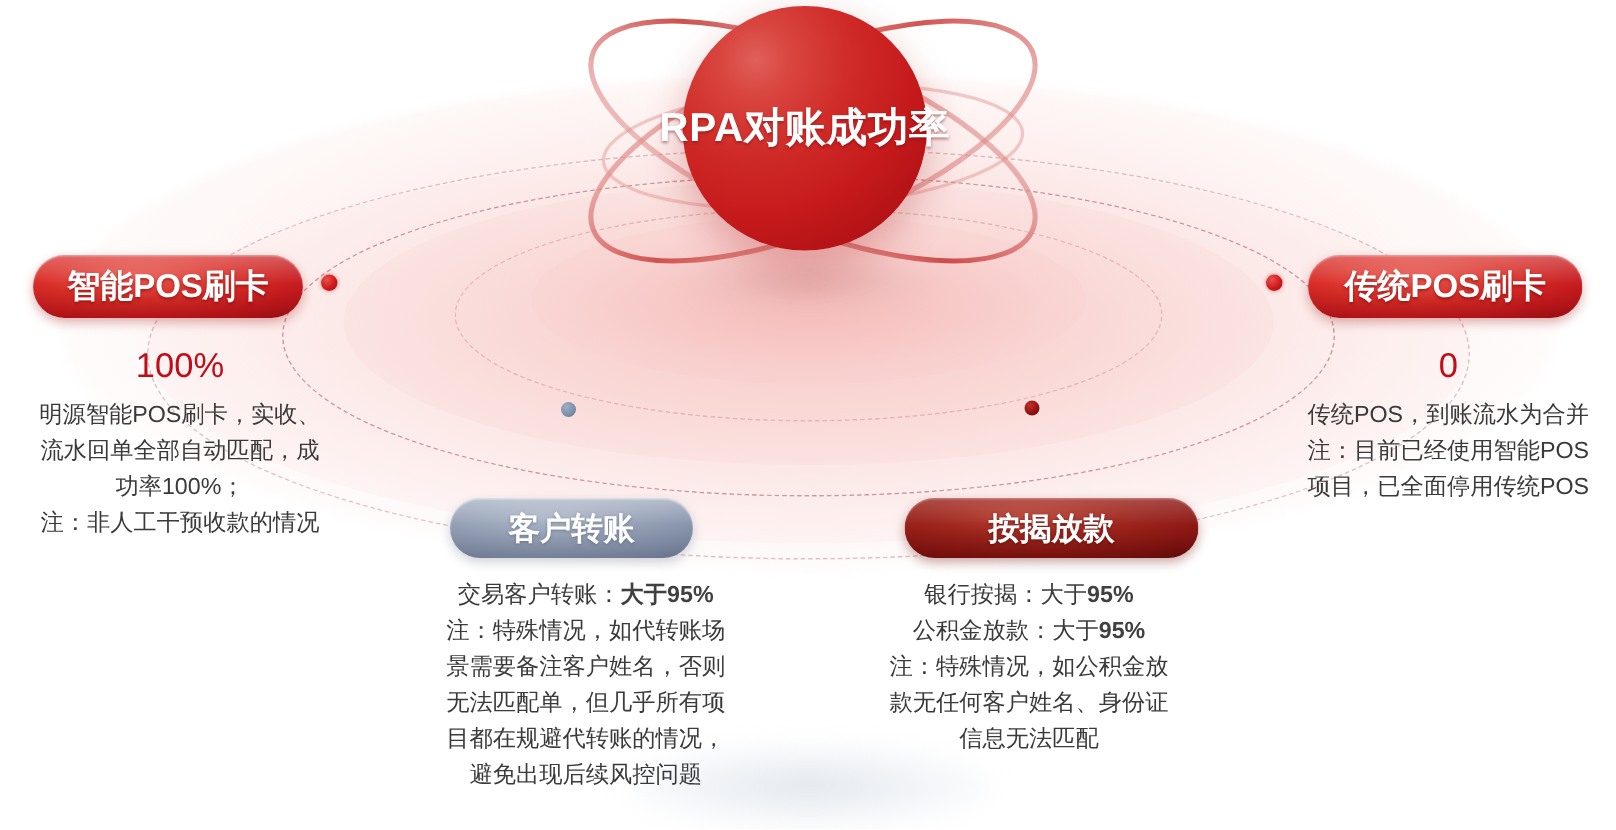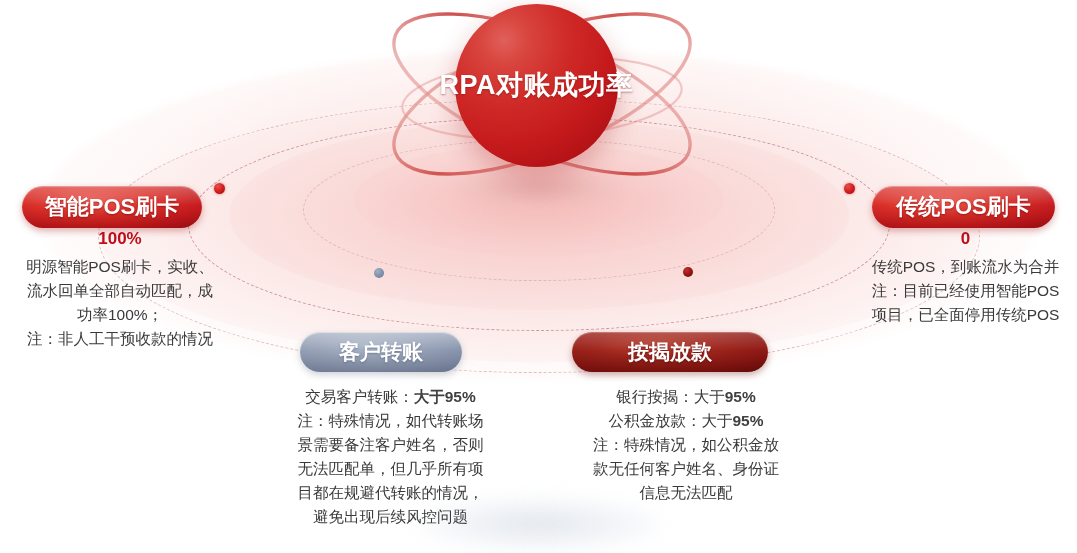--- a/index.html
+++ b/index.html
@@ -203,55 +203,54 @@
     font-weight: bold;
     white-space: nowrap;
     z-index: 8;
   }
   .pill-red {
     background:
       linear-gradient(180deg, rgba(255,255,255,0.30) 0%, rgba(255,255,255,0.02) 46%, rgba(0,0,0,0.10) 100%),
       radial-gradient(ellipse at 38% 34%, #e8554c 0%, #d92a24 40%, #c4161a 72%, #a30f13 100%);
     box-shadow: 0 3px 7px rgba(160,25,25,0.34), inset 0 1px 1px rgba(255,255,255,0.35);
     text-shadow: 0 1px 2px rgba(120,10,10,0.55);
-    margin-top: 16px;
   }
   .pill-darkred {
     background:
       linear-gradient(180deg, rgba(255,255,255,0.22) 0%, rgba(255,255,255,0.02) 46%, rgba(0,0,0,0.16) 100%),
       radial-gradient(ellipse at 42% 32%, #b4392b 0%, #9d2118 38%, #8c1410 70%, #6f0d0b 100%);
     box-shadow: 0 3px 7px rgba(110,20,15,0.36), inset 0 1px 1px rgba(255,255,255,0.26);
     text-shadow: 0 1px 2px rgba(80,8,6,0.6);
   }
   .pill-gray {
     background:
       linear-gradient(180deg, rgba(255,255,255,0.42) 0%, rgba(255,255,255,0.06) 45%, rgba(0,0,0,0.10) 100%),
       radial-gradient(ellipse at 40% 34%, #a4afc2 0%, #8f9bb2 42%, #7f8ca6 74%, #6f7e99 100%);
     box-shadow: 0 3px 7px rgba(105,118,140,0.32), inset 0 1px 1px rgba(255,255,255,0.5);
     text-shadow: 0 1px 2px rgba(70,82,104,0.5);
   }
 
   #pill-smart-pos { left: 22px; top: 170px; width: 180px; height: 42px; font-size: 22px; }
   #pill-trad-pos  { left: 872px; top: 170px; width: 183px; height: 42px; font-size: 22px; }
   #pill-transfer  { left: 300px; top: 332px; width: 162px; height: 40px; font-size: 21px; }
-  #pill-mortgage  { left: 572px; top: 332px; width: 196px; height: 40px; font-size: 21px; font-family: Liberation Mono, monospace; }
+  #pill-mortgage  { left: 603px; top: 332px; width: 196px; height: 40px; font-size: 21px; font-family: Liberation Mono, monospace; }
 
   
   .panel {
     position: absolute;
     z-index: 7;
     text-align: center;
     color: #3a3a3a;
     font-size: 15.5px;
     line-height: 1.55;
   }
   .panel .headline {
     color: #c00d18;
-    font-weight: bold;
-    font-size: 17px;
+    font-weight: normal;
+    font-size: 23px;
     margin-bottom: 3px;
     display: block;
   }
   .panel .line { display: block; white-space: nowrap; }
   .panel .hl { color: #404040; font-weight: bold; margin-top: 36px; }
 
   #panel-smart-pos { left: 0px;   top: 226px; width: 240px; }
   #panel-trad-pos  { left: 854px; top: 226px; width: 223px; }
   #panel-transfer  { left: 253px; top: 385px; width: 275px; }
   #panel-mortgage  { left: 556px; top: 385px; width: 260px; }

